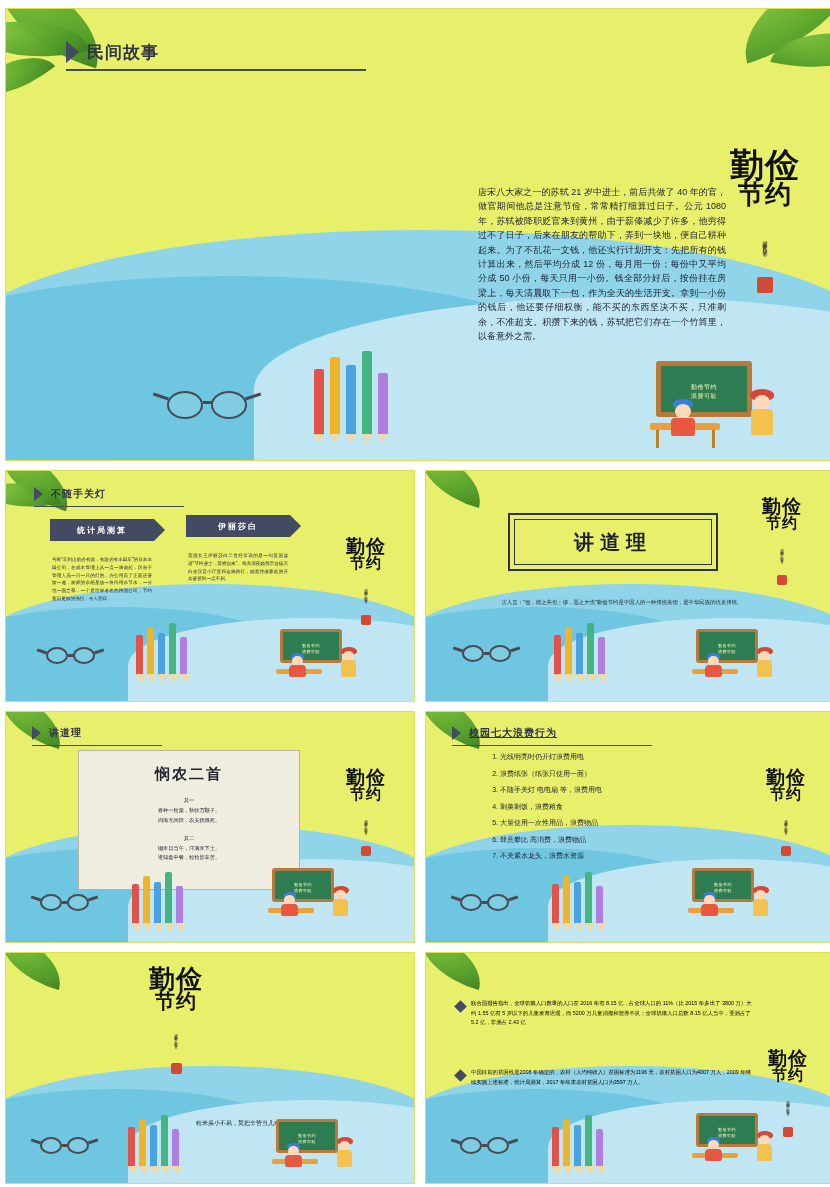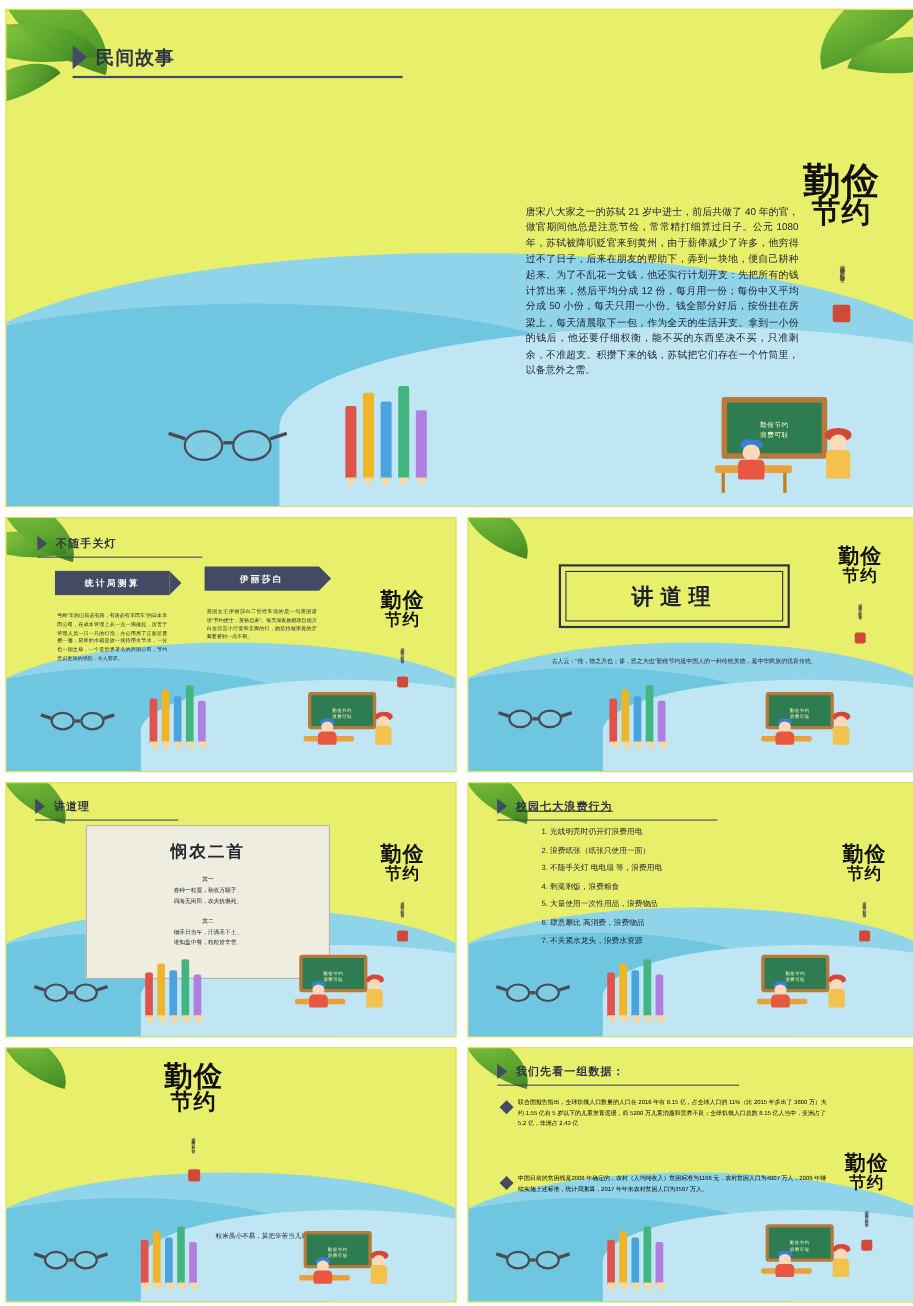--- a/index.html
+++ b/index.html
@@ -539,25 +539,20 @@
   </section>
 
   <section class="slide">
     <div class="waves">
         <div class="wave wave1"></div>
         <div class="wave wave2"></div>
         <div class="wave wave3"></div>
       </div>
     <div class="leaf leaf-tl1" style="width:72px;height:42px;top:-14px;left:-12px;"></div>
 
-    <div class="hdr-bar" style="left:26px; top:12px; width:220px; height:18px;">
-      <div class="hdr-arrow" style="border-top-width:7px;border-bottom-width:7px;border-left-width:9px;"></div>
-      <div class="hdr-title" style="font-size:10px;">我们先看一组数据：</div>
-      <div class="rule" style="bottom:-4px;height:1.5px;"></div>
-    </div>
 
     <div style="position:absolute; left:30px; top:46px; width:300px;">
       <div class="bullet-row">
         <div class="diamond"></div>
         <div style="font-size:5.4px; line-height:1.8;">联合国报告指出，全球饥饿人口数量的人口在 2016 年有 8.15 亿，占全球人口的 11%（比 2015 年多出了 3800 万）大约 1.55 亿有 5 岁以下的儿童发育迟缓，而 5200 万儿童消瘦和营养不良；全球饥饿人口总数 8.15 亿人当中，亚洲占了 5.2 亿，非洲占 2.43 亿</div>
       </div>
       <div class="bullet-row" style="margin-top:40px;">
         <div class="diamond"></div>
         <div style="font-size:5.4px; line-height:1.8;">中国目前的贫困线是2008 年确定的，农村（人均纯收入）贫困标准为1196 元，农村贫困人口为4007 万人，2009 年继续实施上述标准，统计局测算，2017 年年末农村贫困人口为3597 万人。</div>
       </div>

